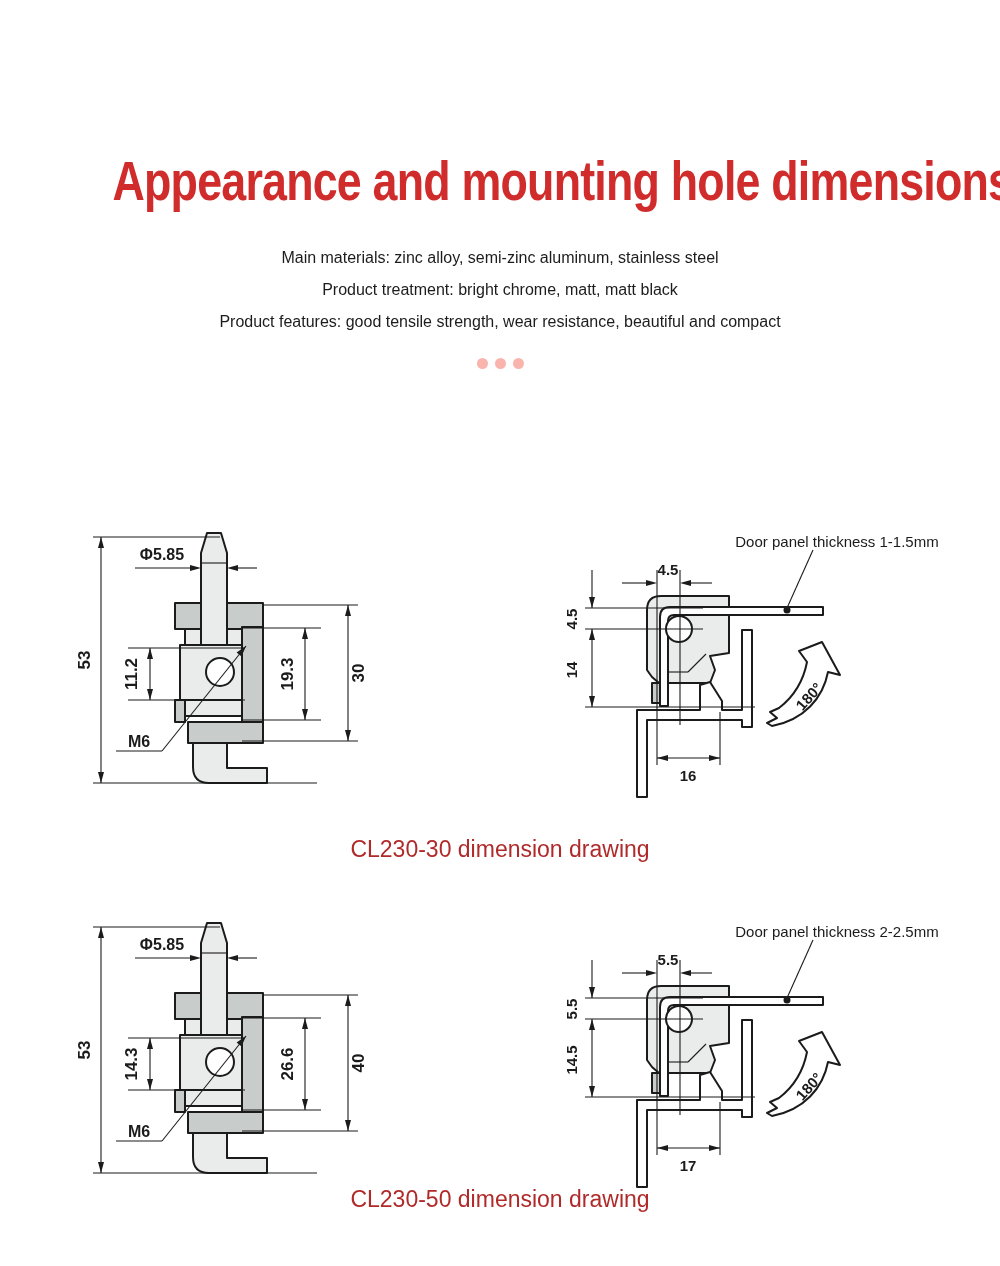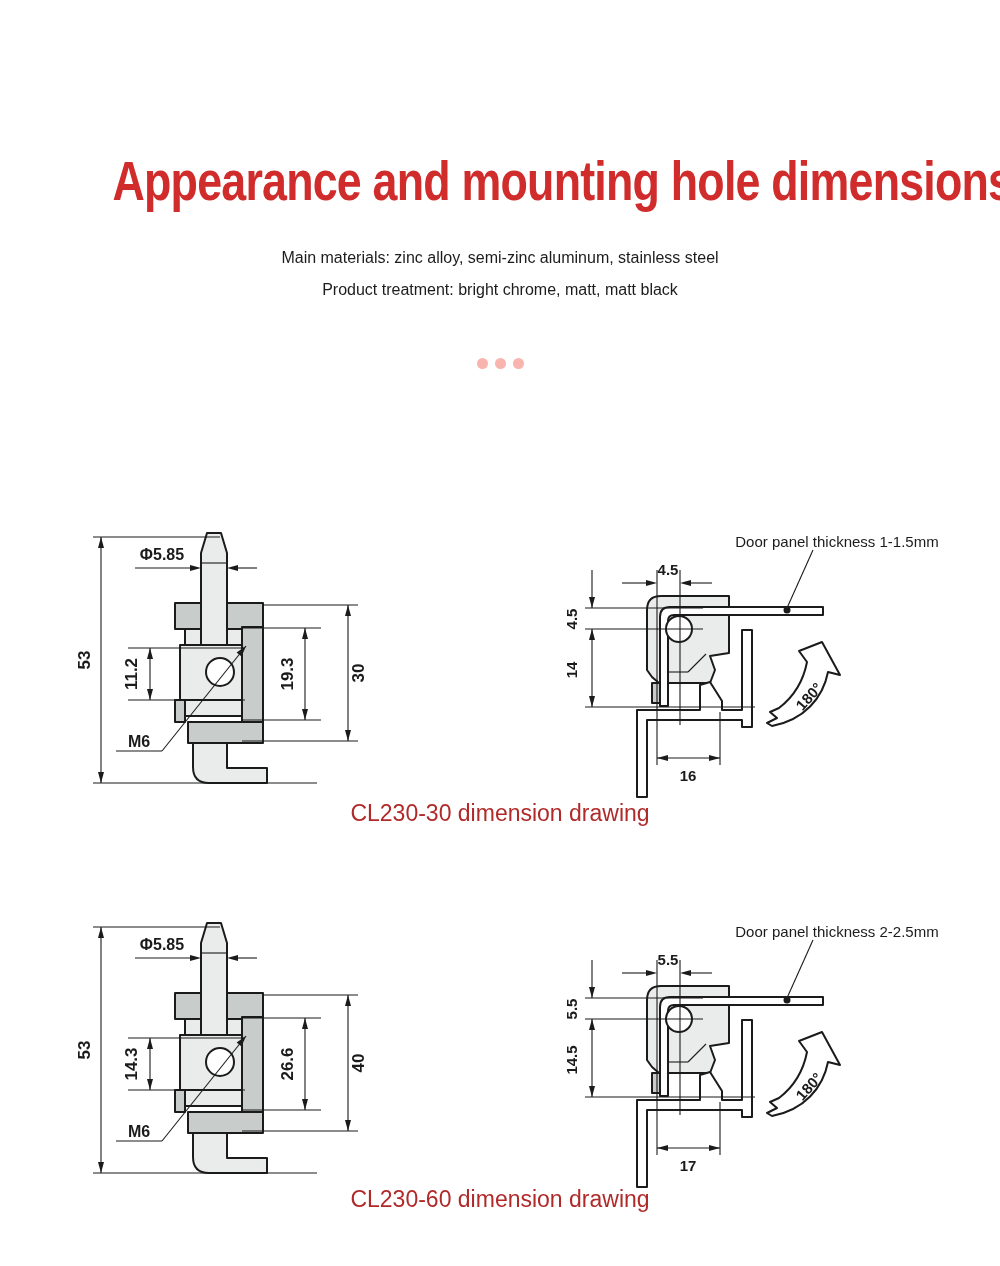--- a/index.html
+++ b/index.html
@@ -19,21 +19,21 @@
   .title-wrap{top:148px;left:0;width:1000px;text-align:center;white-space:nowrap;}
   .title-inner{
     display:inline-block;transform:scaleX(0.8);transform-origin:center;
     font-size:56px;font-weight:bold;color:var(--title-color);letter-spacing:-1px;
   }
   .desc{top:242px;left:0;width:1000px;text-align:center;
     font-size:16px;line-height:32px;color:#1c1c1c;}
   .dots{top:358px;left:0;width:1000px;display:flex;justify-content:center;gap:7px;}
   .dot{width:11px;height:11px;border-radius:50%;background:var(--dot-color);}
   .caption{left:0;width:1000px;text-align:center;font-size:23px;color:var(--caption-color);}
-  .cap1{top:800px;} .cap2{top:1186px;}
+  .cap1{top:836px;} .cap2{top:1186px;}
 
   
   .ln{stroke:var(--line-color);stroke-width:1.1;fill:none;}
   .pt{stroke:var(--line-color);stroke-width:2;stroke-linejoin:round;}
   .fl{fill:var(--fill-light);}
   .fm{fill:var(--fill-mid);}
   .fw{fill:#ffffff;}
   .ar{fill:var(--line-color);stroke:none;}
   .dt{font-family:"Liberation Sans",sans-serif;font-size:17px;font-weight:bold;fill:var(--line-color);}
   .dt16{font-size:16px;}
@@ -43,20 +43,21 @@
 </head>
 <body>
 
 <div class="abs title-wrap">
   <span class="title-inner">Appearance and mounting hole dimensions</span>
 </div>
 
 <div class="abs desc">
   <div>Main materials: zinc alloy, semi-zinc aluminum, stainless steel</div>
   <div>Product treatment: bright chrome, matt, matt black</div>
+  <div>Product features: good tensile strength, wear resistance, beautiful and compact</div>
 </div>
 
 <div class="abs dots">
   <span class="dot"></span>
   <span class="dot"></span>
   <span class="dot"></span>
 </div>
 
 <svg class="abs" style="left:60px;top:520px" width="320" height="300" viewBox="0 0 320 300">
   <g>
@@ -281,13 +282,13 @@
     <polygon class="ar" points="97,238 108,235 108,241"></polygon>
     <polygon class="ar" points="160,238 149,235 149,241"></polygon>
     <text class="dt dt15" x="128" y="261" text-anchor="middle">17</text>
   </g>
   <g>
     <path class="pt fw" d="M212,206 C244,200 263,178 268,152 L280,155 L262,122 L239,131 L247,142 C243,163 232,178 219,188 L210,192 L217,198 L207,203 Z"></path>
     <text class="dt dt15" transform="translate(253,180) rotate(-48)" text-anchor="middle">180°</text>
   </g>
 </svg>
 
-<div class="abs caption cap2">CL230-60 dimension drawing</div>
+<div class="abs caption cap2">CL230-50 dimension drawing</div>
 
 </body></html>

